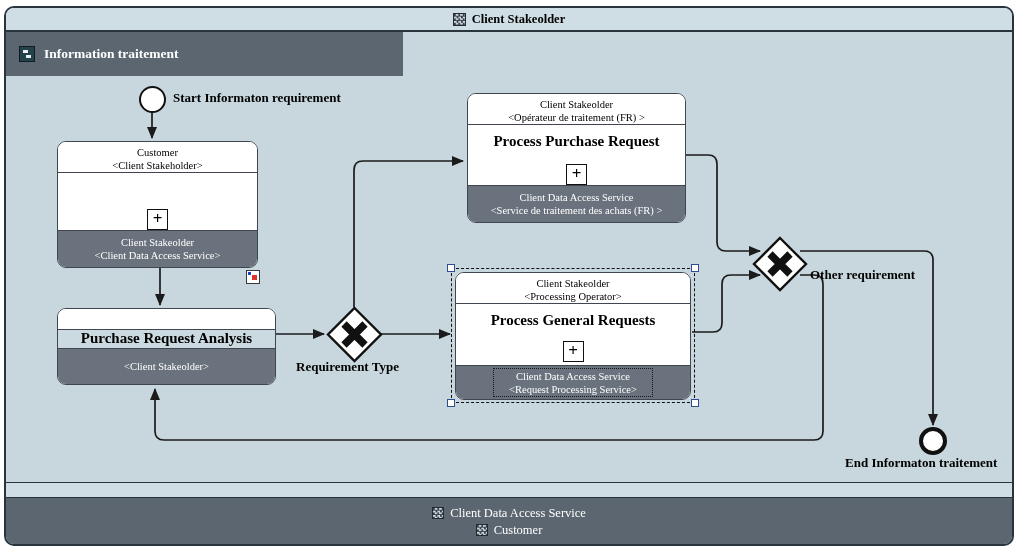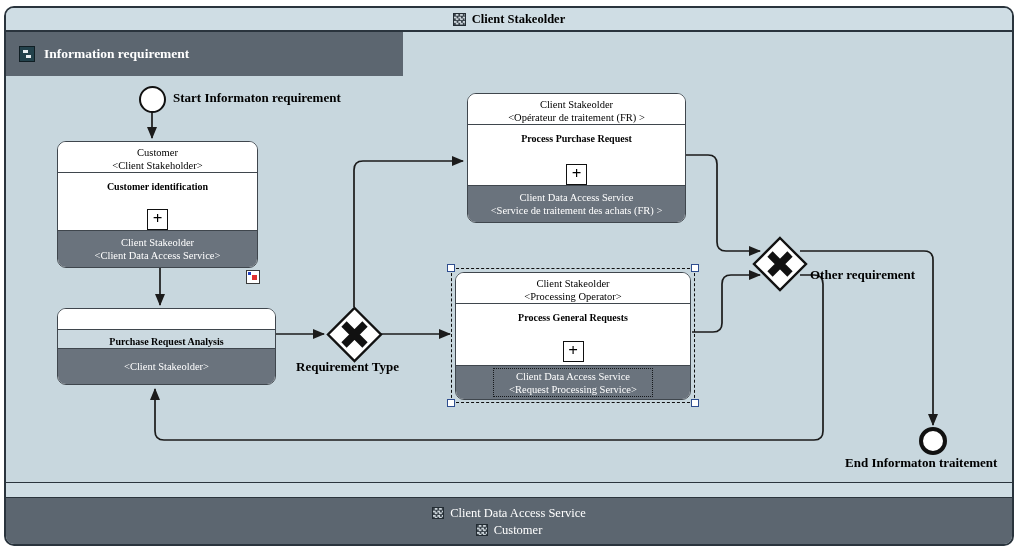--- a/index.html
+++ b/index.html
@@ -52,21 +52,21 @@
   .rb-marker .red  { position:absolute; left:5px; top:4px; width:5px; height:5px; background:#e03131; }
   .rb-marker .blue { position:absolute; left:1px; top:1px; width:3px; height:3px; background:#2040c0; }
   
   svg.flow { position:absolute; left:0; top:0; z-index:2; }
   
   .task { position:absolute; z-index:3; background:#fff; border:1.5px solid #3f464d;
     border-radius:9px; display:flex; flex-direction:column; overflow:hidden; }
   .t-head { flex:0 0 auto; text-align:center; font-size:10.5px; line-height:13px;
     padding-top:4px; border-bottom:1.2px solid #3f464d; background:#fff; }
   .t-mid { position:relative; flex:1 1 auto; text-align:center; }
-  .t-title { font-size:10px; font-weight:bold; padding-top:8px; }
+  .t-title { font-size:15px; font-weight:bold; padding-top:8px; }
   .t-foot { flex:0 0 auto; text-align:center; font-size:10.5px; line-height:13px;
     background:#6a737d; color:#fff; border-top:1.2px solid #3f464d;
     display:flex; flex-direction:column; justify-content:center; position:relative; }
   .plus-box { position:absolute; left:50%; margin-left:-10.5px; bottom:0; width:21px; height:21px;
     background:#fff; border:1.6px solid #111; font-size:17px; font-weight:900; line-height:17px; text-align:center; }
   .event { position:absolute; z-index:3; background:#fff; border-radius:50%; }
   .gw { position:absolute; z-index:3; }
   .dlabel { position:absolute; z-index:4; font-size:13px; font-weight:bold; white-space:nowrap; }
   
   .selection-rect { position:absolute; left:451px; top:268px; width:244px; height:135px;
@@ -82,21 +82,21 @@
 
 <div id="stage">
 
   <div class="pool-border"></div>
   <div class="pool-header">
     <span class="checker-ico"></span>
     <span>Client Stakeolder</span>
   </div>
   <div class="lane-tab">
     <span class="tab-ico"></span>
-    <span>Information requirement</span>
+    <span>Information traitement</span>
   </div>
   <div class="sub-lane-strip"></div>
   <div class="footer-bar">
     <div class="footer-row">
       <span class="checker-ico"></span>
       <span>Client Data Access Service</span>
     </div>
     <div class="footer-row">
       <span class="checker-ico"></span>
       <span>Customer</span>
@@ -137,39 +137,38 @@
       <path d="M18 18 L38 38 M38 18 L18 38" stroke="#111" stroke-width="7.5"></path>
     </svg>
   </div>
 
   <div class="task" style="left:57px; top:141px; width:201px; height:127px;">
     <div class="t-head">
       <div>Customer</div>
       <div>&lt;Client Stakeholder&gt;</div>
     </div>
     <div class="t-mid">
-      <div class="t-title">Customer identification</div>
       <div class="plus-box">+</div>
     </div>
     <div class="t-foot" style="height:37px;">
       <div>Client Stakeolder</div>
       <div>&lt;Client Data Access Service&gt;</div>
     </div>
   </div>
   <div class="rb-marker">
     <span class="blue"></span>
       <span class="red"></span>
   </div>
 
   <div class="task" style="left:57px; top:308px; width:219px; height:77px;">
     <div class="t-head" style="padding-top:18px; height:21px;">
       <div>&lt;Customer&gt;</div>
     </div>
     <div class="t-mid" style="background:#cbd9e0;">
-      <div class="t-title" style="padding-top:6px;">Purchase Request Analysis</div>
+      <div class="t-title" style="padding-top:0;">Purchase Request Analysis</div>
     </div>
     <div class="t-foot" style="height:36px;">
       <div>&lt;Client Stakeolder&gt;</div>
     </div>
   </div>
 
   <div class="task" style="left:467px; top:93px; width:219px; height:130px;">
     <div class="t-head">
       <div>Client Stakeolder</div>
       <div>&lt;Opérateur de traitement (FR) &gt;</div>

